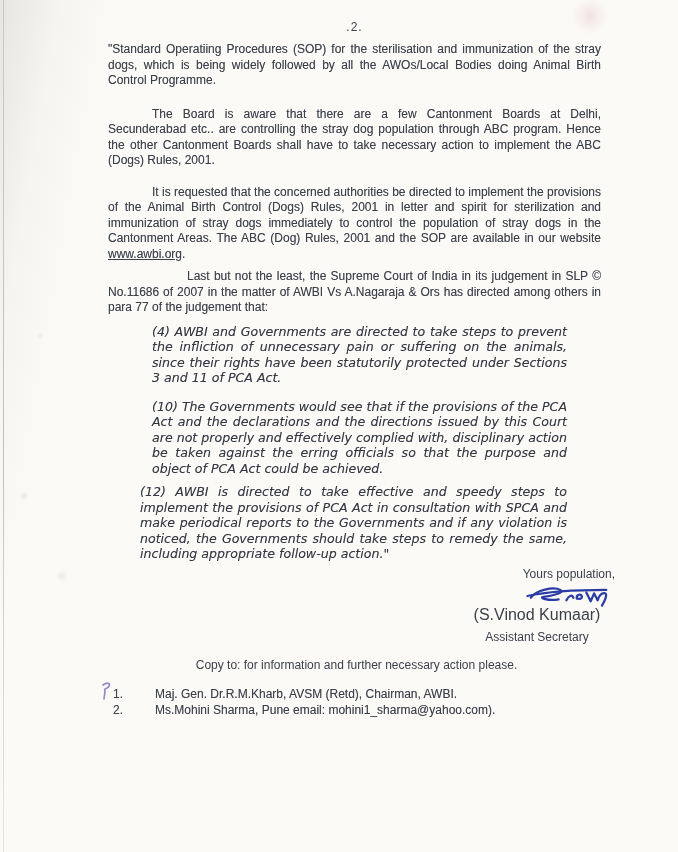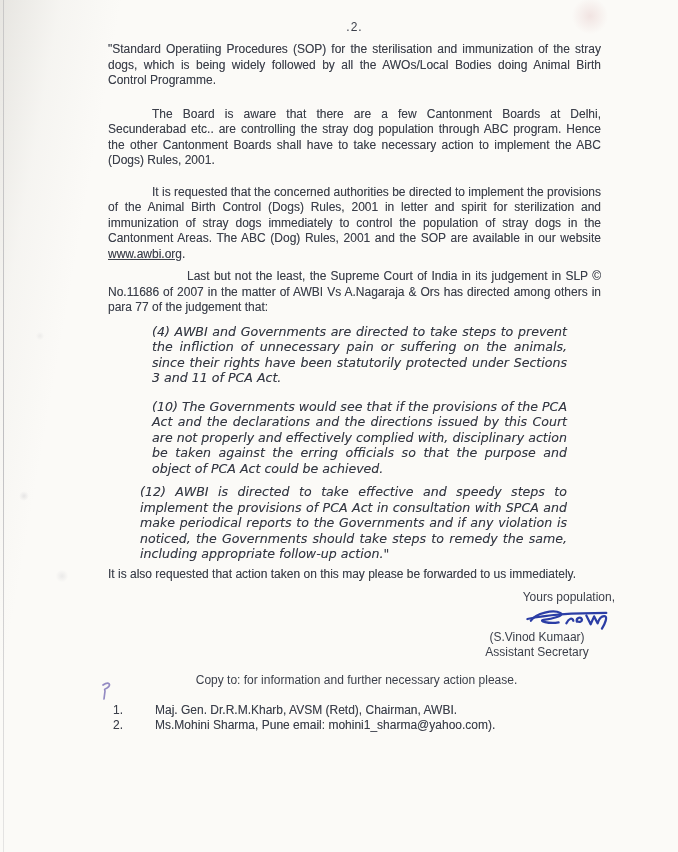--- a/index.html
+++ b/index.html
@@ -62,22 +62,22 @@
   .weblink{text-decoration:underline;}
   .closing-line{margin-bottom:8px;}
   .sig-block{
     width:160px;
     margin-left:auto;
     margin-right:-16px;
     text-align:center;
   }
   .sig-block .val{font-size:12px;line-height:15px;text-align:right;padding-right:2px;}
   .sig-scribble{display:block;margin:1px 0 -2px auto;width:96px;height:26px;}
-  .sig-block .name{font-size:12px;line-height:15px;}
-  .sig-block .title{font-size:12px;line-height:15px;}
+  .sig-block .name{font-size:16px;line-height:15px;}
+  .sig-block .title{font-size:12px;line-height:15px;margin-top:8px;}
   .pen-mark{
     position:absolute;left:100px;top:680px;width:16px;height:24px;opacity:.8;
   }
   .copy-heading{
     font-size:12px;line-height:15.5px;
     margin-top:13px;margin-bottom:14px;
     text-align:center;text-indent:4px;
   }
   .copy-item{
     display:flex;
@@ -101,21 +101,20 @@
     <p class="para indent1 mb-p3">The Board is aware that there are a few Cantonment Boards at Delhi, Secunderabad etc.. are controlling the stray dog population through ABC program. Hence the other Cantonment Boards shall have to take necessary action to implement the ABC (Dogs) Rules, 2001.</p>
 
     <p class="para indent1 mb-p4"><span>It is requested that the concerned authorities be directed to implement the provisions of the Animal Birth Control (Dogs) Rules, 2001 in letter and spirit for sterilization and immunization of stray dogs immediately to control the population of stray dogs in the Cantonment Areas. The ABC (Dog) Rules, 2001 and the SOP are available in our website </span><span class="weblink">www.awbi.org</span><span>.</span></p>
 
     <p class="para indent2 mb-p5">Last but not the least, the Supreme Court of India in its judgement in SLP © No.11686 of 2007 in the matter of AWBI Vs A.Nagaraja &amp; Ors has directed among others in para 77 of the judgement that:</p>
 
     <p class="quote">(4) AWBI and Governments are directed to take steps to prevent the infliction of unnecessary pain or suffering on the animals, since their rights have been statutorily protected under Sections 3 and 11 of PCA Act.</p>
     <p class="quote mb-q10">(10) The Governments would see that if the provisions of the PCA Act and the declarations and the directions issued by this Court are not properly and effectively complied with, disciplinary action be taken against the erring officials so that the purpose and object of PCA Act could be achieved.</p>
     <p class="quote mb-q12">(12) AWBI is directed to take effective and speedy steps to implement the provisions of PCA Act in consultation with SPCA and make periodical reports to the Governments and if any violation is noticed, the Governments should take steps to remedy the same, including appropriate follow-up action."</p>
 
-    <p class="para closing-line">It is also requested that action taken on this may please be forwarded to us immediately.</p>
 
     <div class="sig-block">
       <div class="val">Yours population,</div>
       <svg class="sig-scribble" viewBox="0 0 100 30" xmlns="http://www.w3.org/2000/svg">
         <g fill="none" stroke="#2b3da5" stroke-width="2.6" stroke-linecap="round" stroke-linejoin="round">
           <path d="M6 17 C 12 8, 32 4, 40 8 C 46 11, 30 15, 21 16 C 14 17, 26 21, 38 19"></path>
           <path d="M2 15 C 25 10, 55 8, 93 8"></path>
           <path d="M47 20 C 50 14, 54 13, 55 17"></path>
           <path d="M59 18 C 58 13, 64 12, 65 16 C 65 18, 62 19, 60 18"></path>
           <path d="M70 11 L 75 21 L 79 12 L 83 20 C 85 14, 88 11, 92 12 C 94 13, 92 20, 88 26"></path>

